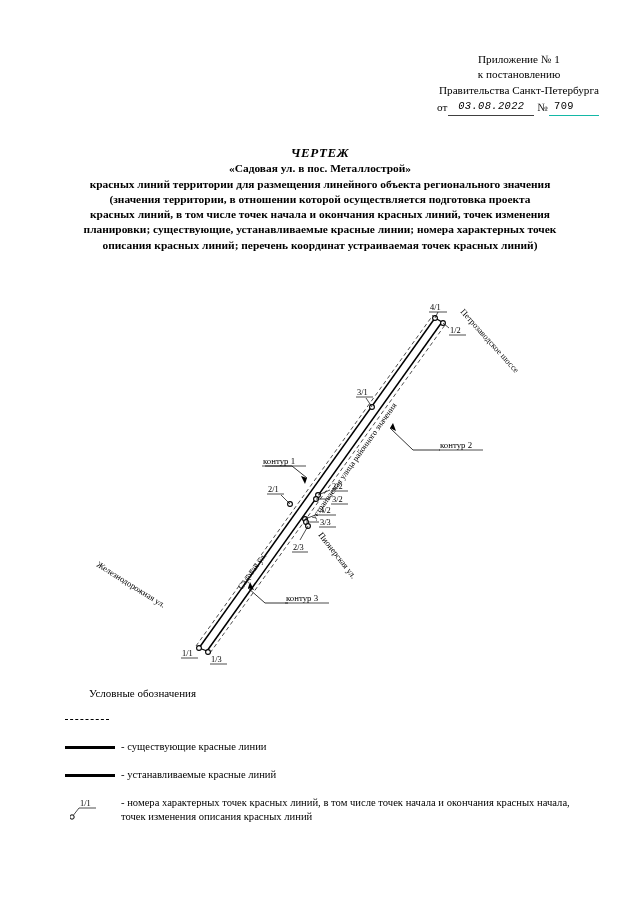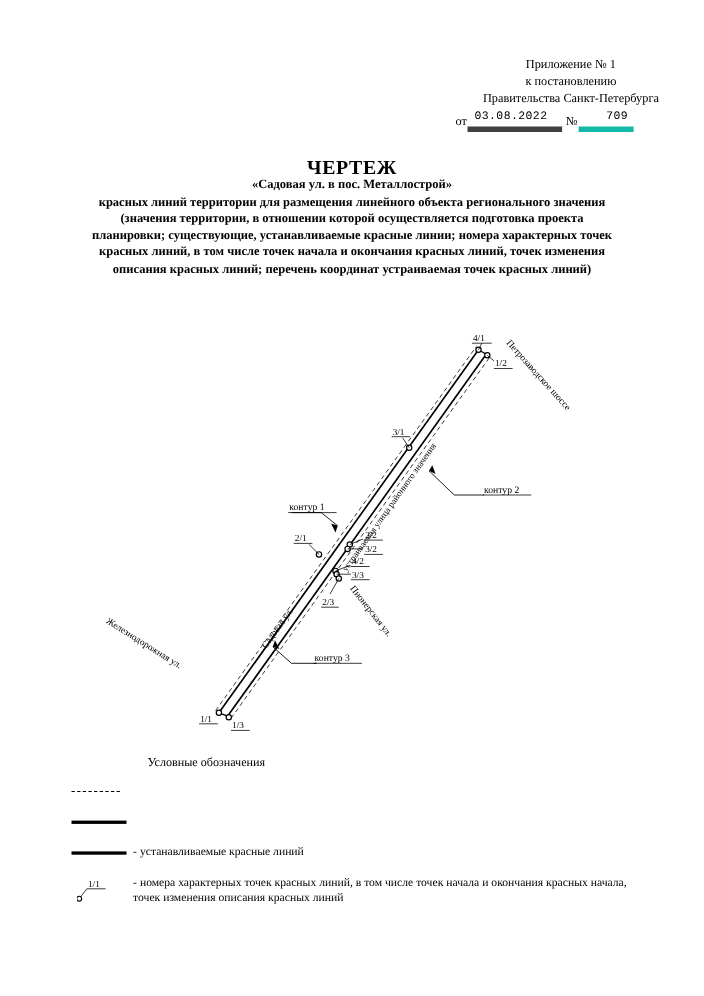--- a/index.html
+++ b/index.html
@@ -25,56 +25,58 @@
     font-size: 11.2px;
     line-height: 15.4px;
   }
   .header-line { white-space: nowrap; text-align: center; }
   .header-date-row {
     display: flex;
     align-items: flex-end;
     white-space: nowrap;
     margin-top: 1px;
   }
-  .hd-label { margin-right: 1px; }
+  .hd-label { margin-right: 1px; margin-left: 23px; }
   .hd-value {
     font-family: "Liberation Mono", monospace;
     font-size: 10.4px;
     letter-spacing: 0.4px;
-    border-bottom: 5px solid #404040;
+    border-bottom: 1px solid #404040;
     padding: 0 6px 0 6px;
     min-width: 74px;
-    text-align: left;
+    text-align: center;
+    font-style: italic;
   }
   .hd-num-label { margin: 0 1px 0 3px; }
   .hd-num-value {
     font-family: "Liberation Mono", monospace;
     font-size: 10.4px;
     letter-spacing: 0.4px;
-    border-bottom: 5px solid #14b8a6;
+    border-bottom: 1px solid #14b8a6;
     padding: 0 5px;
     min-width: 40px;
-    text-align: right;
+    text-align: left;
   }
 
   
   .title-block {
     position: absolute;
     left: 50px;
     top: 145px;
     width: 540px;
     text-align: center;
     font-weight: bold;
     font-size: 11.4px;
     line-height: 15.3px;
   }
   .title-main {
-    font-size: 18px;
+    font-size: 13px;
     letter-spacing: 0.6px;
     margin-bottom: 1px;
+    font-style: italic;
   }
 
   
   .drawing {
     position: absolute;
     left: 0;
     top: 290px;
     width: 532px;
     height: 390px;
   }
@@ -83,21 +85,21 @@
   
   .legend {
     position: absolute;
     left: 62px;
     top: 686px;
     width: 520px;
     font-size: 10.6px;
     line-height: 14px;
   }
   .legend-title {
-    margin-left: 72px;
+    margin-left: 27px;
     margin-bottom: 11px;
     font-size: 11px;
   }
   .legend-row {
     display: flex;
     align-items: flex-start;
     margin-bottom: 12px;
   }
   .legend-sym {
     width: 59px;
@@ -138,22 +140,22 @@
     <span class="hd-num-label">№</span>
     <span class="hd-num-value">709</span>
   </div>
 </div>
 
 <div class="title-block">
   <div class="title-main">ЧЕРТЕЖ</div>
   <div>«Садовая ул. в пос. Металлострой»</div>
   <div>красных линий территории для размещения линейного объекта регионального значения</div>
   <div>(значения территории, в отношении которой осуществляется подготовка проекта</div>
+  <div>красных линий, в том числе точек начала и окончания красных линий, точек изменения</div>
   <div>планировки; существующие, устанавливаемые красные линии; номера характерных точек</div>
-  <div>красных линий, в том числе точек начала и окончания красных линий, точек изменения</div>
   <div>описания красных линий; перечень координат устраиваемая точек красных линий)</div>
 </div>
 
 <div class="drawing">
   <svg width="640" height="390" viewBox="0 0 640 390" xmlns="http://www.w3.org/2000/svg">
 
     <g fill="none" stroke="#000">
 
       <line x1="199" y1="358" x2="435" y2="28" stroke-width="1.5"></line>
 
@@ -289,20 +291,21 @@
   <div class="legend-row">
     <div class="legend-sym">
       <div class="sym-dashed"></div>
     </div>
   </div>
 
   <div class="legend-row">
     <div class="legend-sym">
       <div class="sym-solid"></div>
     </div>
+    <div class="legend-text">- существующие красные линии</div>
   </div>
 
   <div class="legend-row">
     <div class="legend-sym">
       <div class="sym-solid"></div>
     </div>
     <div class="legend-text">- устанавливаемые красные линий</div>
   </div>
 
   <div class="legend-row pt">

